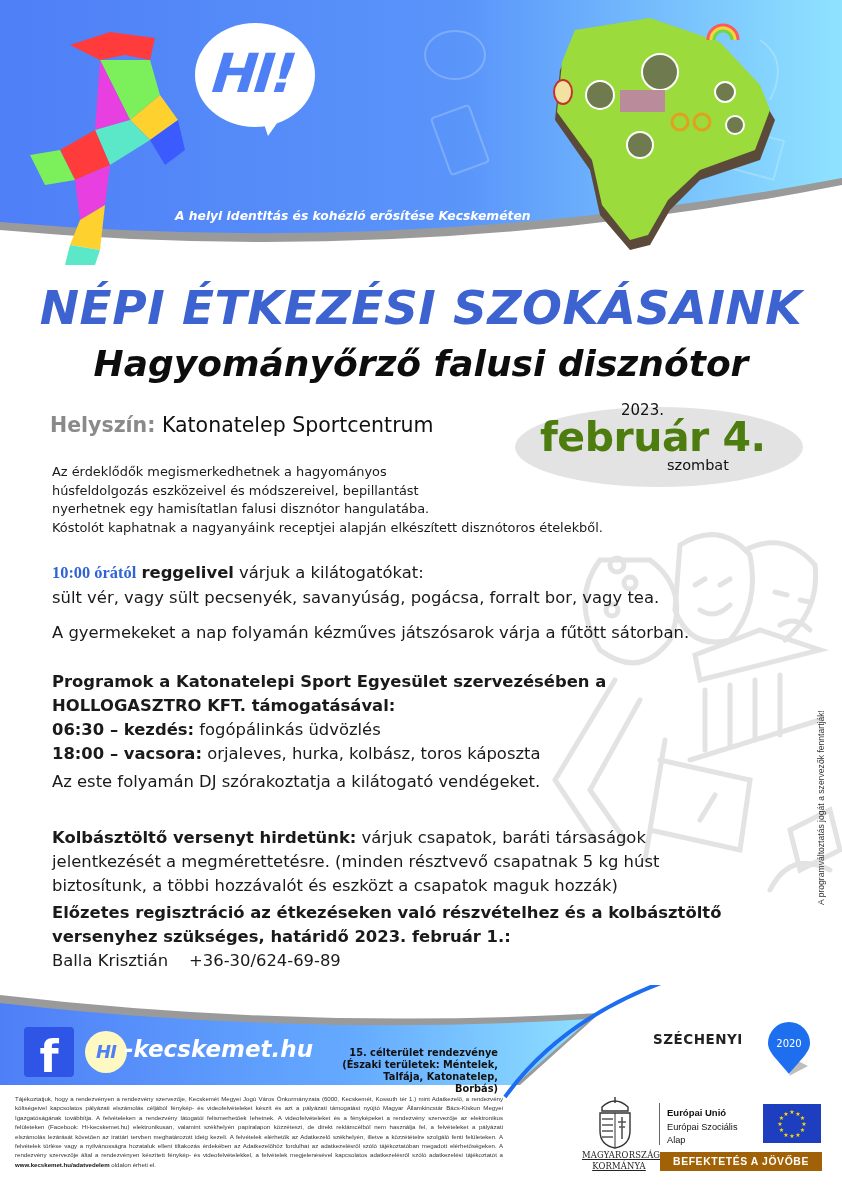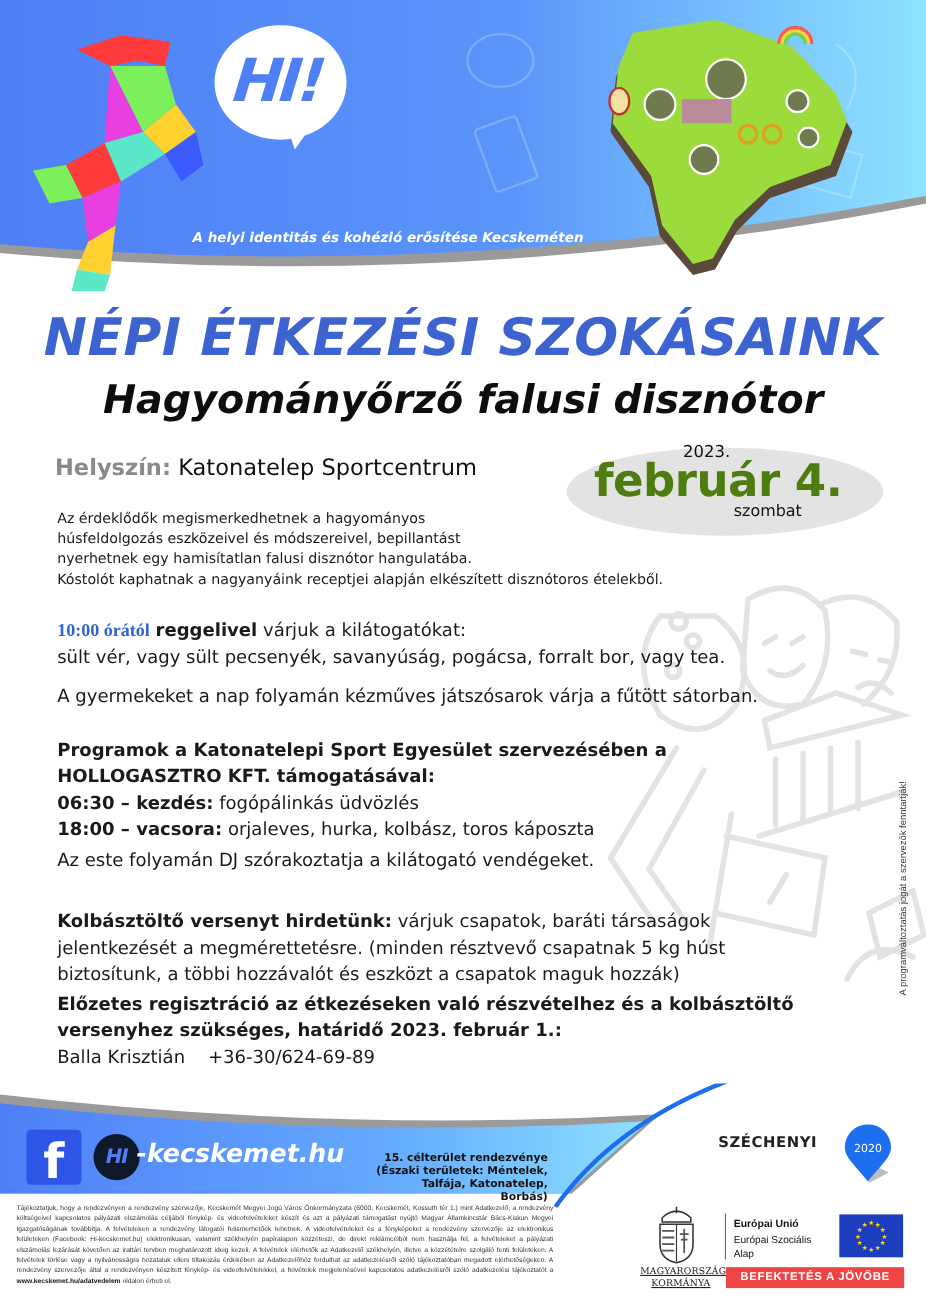--- a/index.html
+++ b/index.html
@@ -44,39 +44,39 @@
   .b { font-weight: bold; }
 
   .watermark { position: absolute; left: 0; top: 0; pointer-events: none; }
   .side-note { position: absolute; left: 816px; top: 905px; transform: rotate(-90deg); transform-origin: left top;
     font-family: "Liberation Sans", sans-serif; font-size: 8.6px; color: #333; white-space: nowrap; }
 
   
   .footer-svg { position: absolute; left: 0; top: 985px; }
   .fb-icon { position: absolute; left: 24px; top: 1027px; width: 50px; height: 50px; background: #2e55e6; border-radius: 4px;
     color: #fff; font-family: "DejaVu Sans", sans-serif; font-weight: bold; font-size: 44px; text-align: center; line-height: 60px; overflow: hidden; }
-  .hi-small { position: absolute; left: 85px; top: 1031px; width: 42px; height: 42px; border-radius: 50%; background: #0f172a;
+  .hi-small { position: absolute; left: 85px; top: 1031px; width: 42px; height: 42px; border-radius: 50%; background: #fef9c3;
     color: #4f7ff5; font-weight: bold; font-style: italic; font-size: 18px; text-align: center; line-height: 42px; letter-spacing: -1px; }
   .site-url { position: absolute; left: 124px; top: 1036px; font-weight: bold; font-style: italic; font-size: 23px; color: #fff; white-space: nowrap; }
   .area-note { position: absolute; left: 338px; top: 1047px; width: 160px; text-align: right; font-size: 9.8px; line-height: 12px; color: #111; font-weight: bold; }
 
   .szechenyi { position: absolute; left: 653px; top: 1031px; font-family: "DejaVu Sans", sans-serif; font-weight: bold; font-size: 13.5px; color: #222; letter-spacing: 0.5px; }
   .szechenyi-pin { position: absolute; left: 766px; top: 1022px; }
 
   .privacy { position: absolute; left: 15px; top: 1094px; width: 488px; font-family: "Liberation Sans", sans-serif; font-size: 6.1px;
     line-height: 9.4px; color: #333; text-align: justify; }
   .privacy strong { color: #111; }
 
   .gov-crest { position: absolute; left: 594px; top: 1095px; }
   .gov-label { position: absolute; left: 582px; top: 1150px; width: 74px; text-align: center; font-family: "DejaVu Serif", serif; font-size: 8.4px; line-height: 11px; color: #222; letter-spacing: 0.2px; text-decoration: underline; }
   .eu-divider { position: absolute; left: 659px; top: 1103px; width: 1px; height: 42px; background: #666; }
   .eu-title { position: absolute; left: 667px; top: 1107px; font-family: "Liberation Sans", sans-serif; font-weight: bold; font-size: 9.5px; color: #111; }
   .eu-sub { position: absolute; left: 667px; top: 1121px; font-family: "Liberation Sans", sans-serif; font-size: 9.2px; line-height: 13px; color: #111; width: 90px; }
   .eu-flag { position: absolute; left: 763px; top: 1104px; width: 58px; height: 39px; background: #1d3fbf; }
-  .invest { position: absolute; left: 660px; top: 1152px; width: 162px; height: 19px; background: #ef4444; color: #fff;
+  .invest { position: absolute; left: 660px; top: 1152px; width: 162px; height: 19px; background: #a16207; color: #fff;
     font-family: "Liberation Sans", sans-serif; font-weight: bold; font-size: 10.4px; text-align: center; line-height: 19px; letter-spacing: 0.6px; }
 </style>
 </head>
 <body>
 
 <div class="header">
   <svg class="header-svg" width="842" height="265" viewBox="0 0 842 265">
     <defs>
       <linearGradient id="hdrGrad" x1="0" y1="0" x2="1" y2="0">
         <stop offset="0" stop-color="#4f7ff7"></stop>

